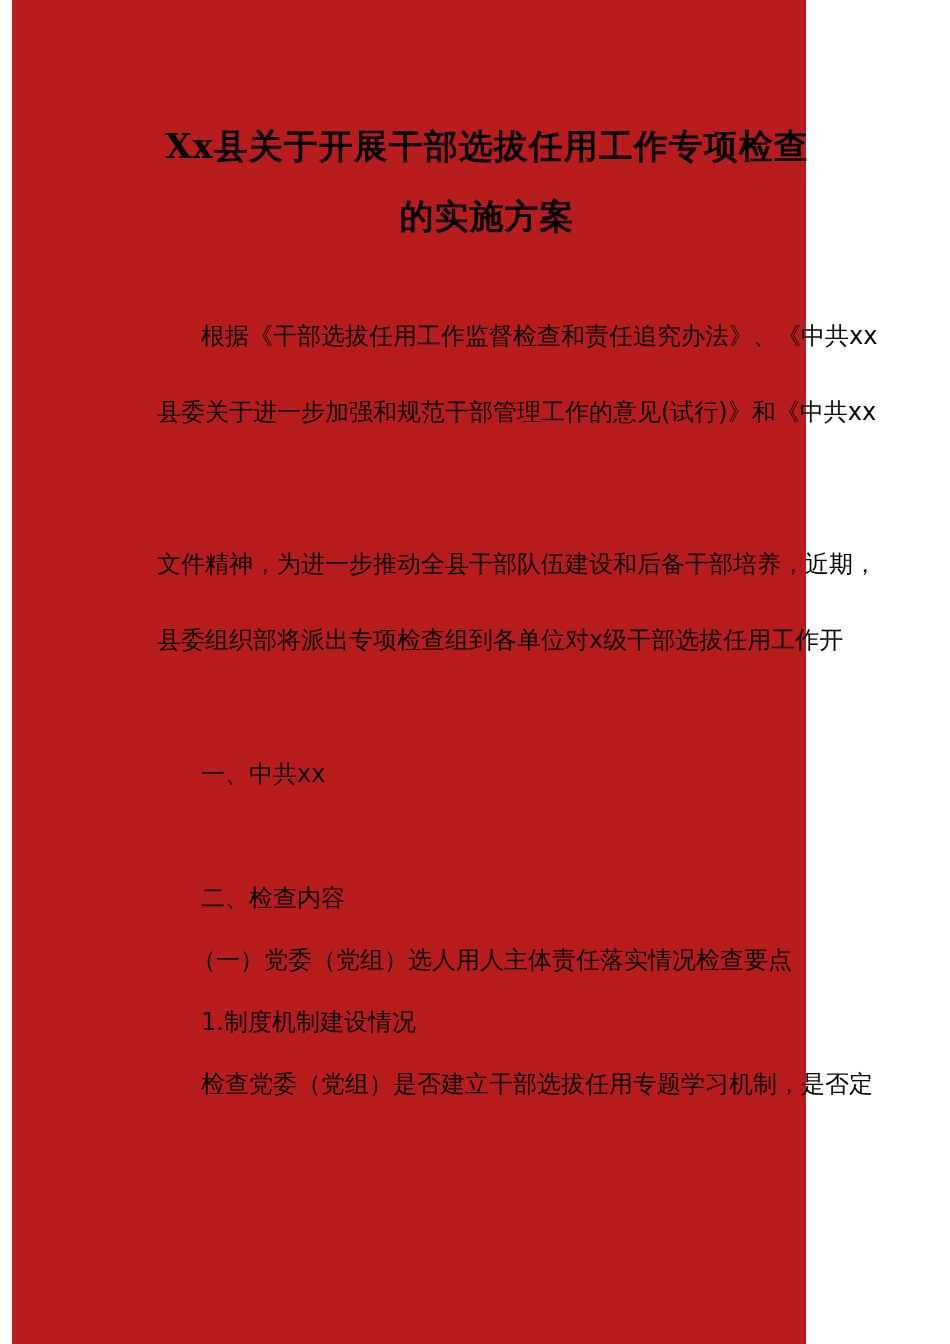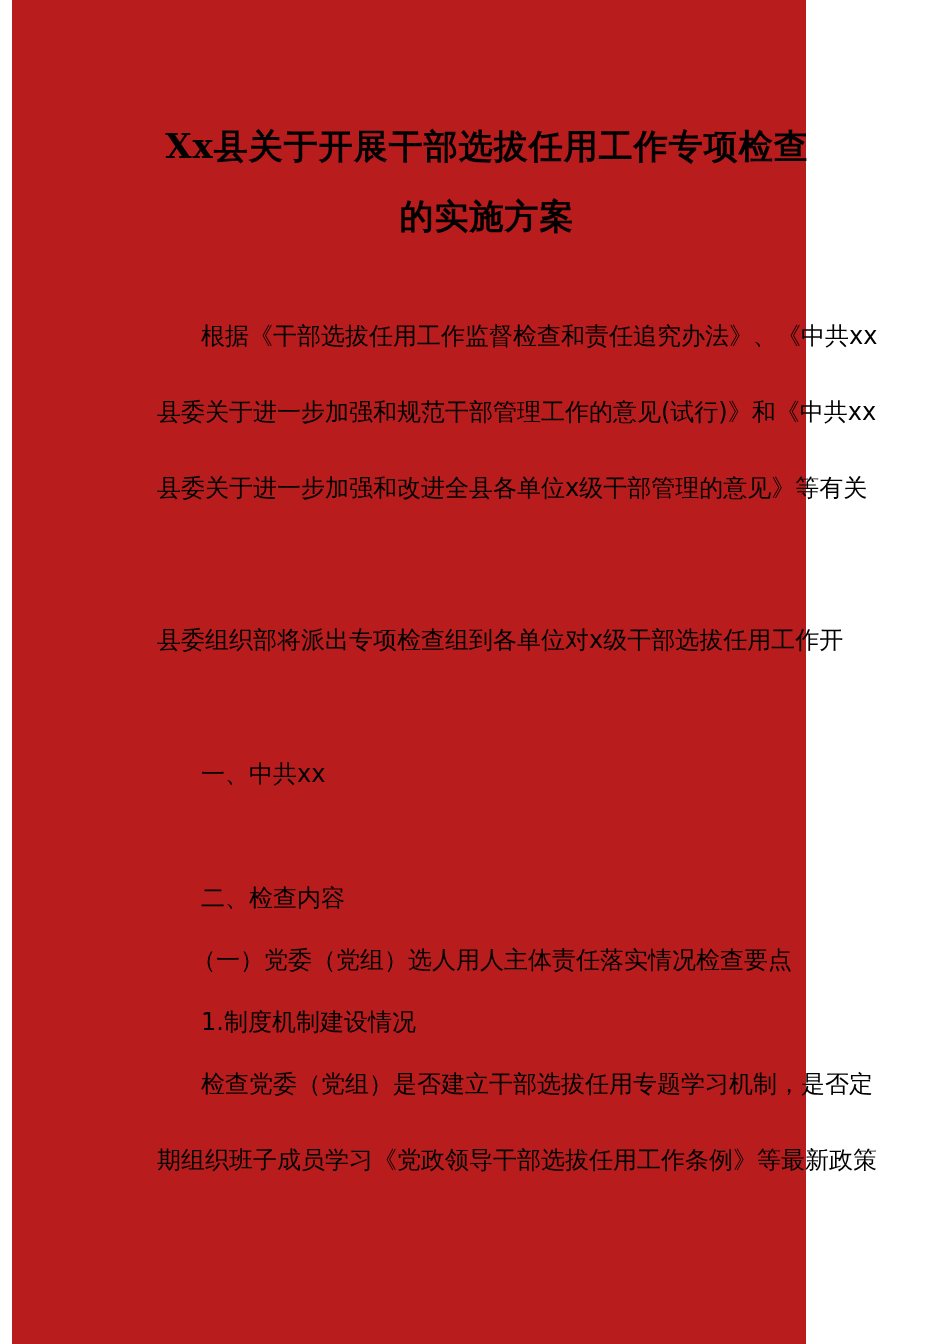--- a/index.html
+++ b/index.html
@@ -24,22 +24,21 @@
   </style>
 </head>
 <body>
 
 <div class="page">
   <div class="title l1">Xx县关于开展干部选拔任用工作专项检查</div>
   <div class="title l2">的实施方案</div>
 
   <div class="line indent" style="top:324px">根据《干部选拔任用工作监督检查和责任追究办法》、《中共xx</div>
   <div class="line" style="top:400px">县委关于进一步加强和规范干部管理工作的意见(试行)》和《中共xx</div>
-  <div class="line" style="top:476px">县委关于进一步加强和改进全县各单位x级干部管理的意见》等有关</div>
+  <div class="line" style="top:552px">文件精神，为进一步推动全县干部队伍建设和后备干部培养，近期，</div>
   <div class="line" style="top:628px">县委组织部将派出专项检查组到各单位对x级干部选拔任用工作开</div>
 
   <div class="line indent short" style="top:762px">一、中共xx</div>
   <div class="line indent short" style="top:886px">二、检查内容</div>
   <div class="line short" style="top:948px; left:180px;">（一）党委（党组）选人用人主体责任落实情况检查要点</div>
   <div class="line indent short" style="top:1010px">1.制度机制建设情况</div>
   <div class="line indent" style="top:1072px">检查党委（党组）是否建立干部选拔任用专题学习机制，是否定</div>
-  <div class="line" style="top:1148px">期组织班子成员学习《党政领导干部选拔任用工作条例》等最新政策</div>
 </div>
 
 </body></html>

